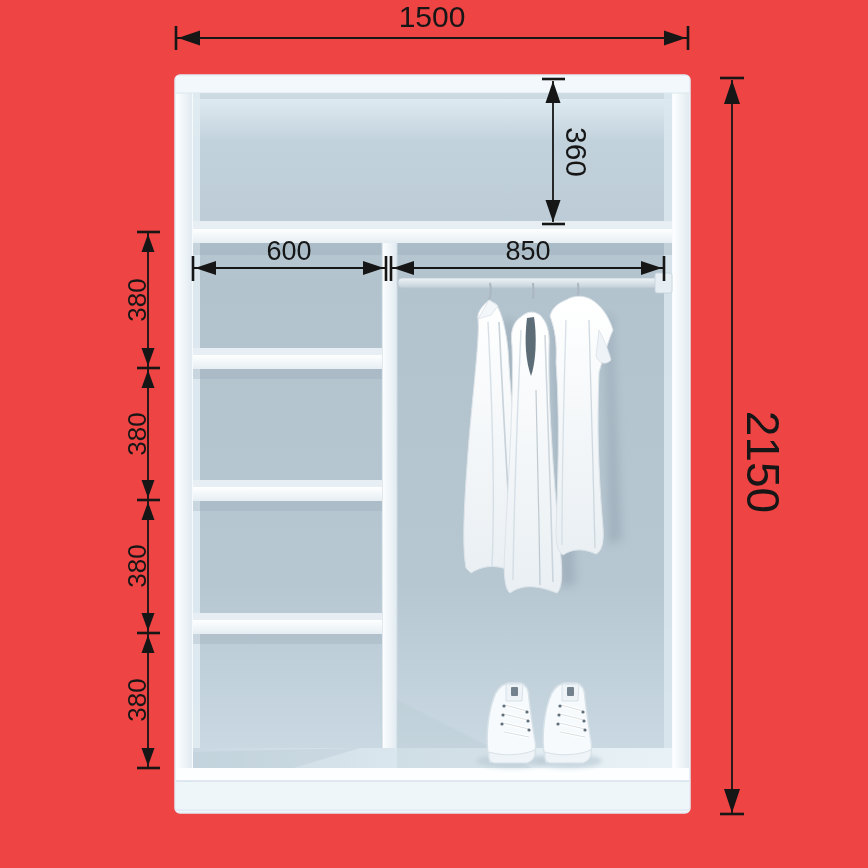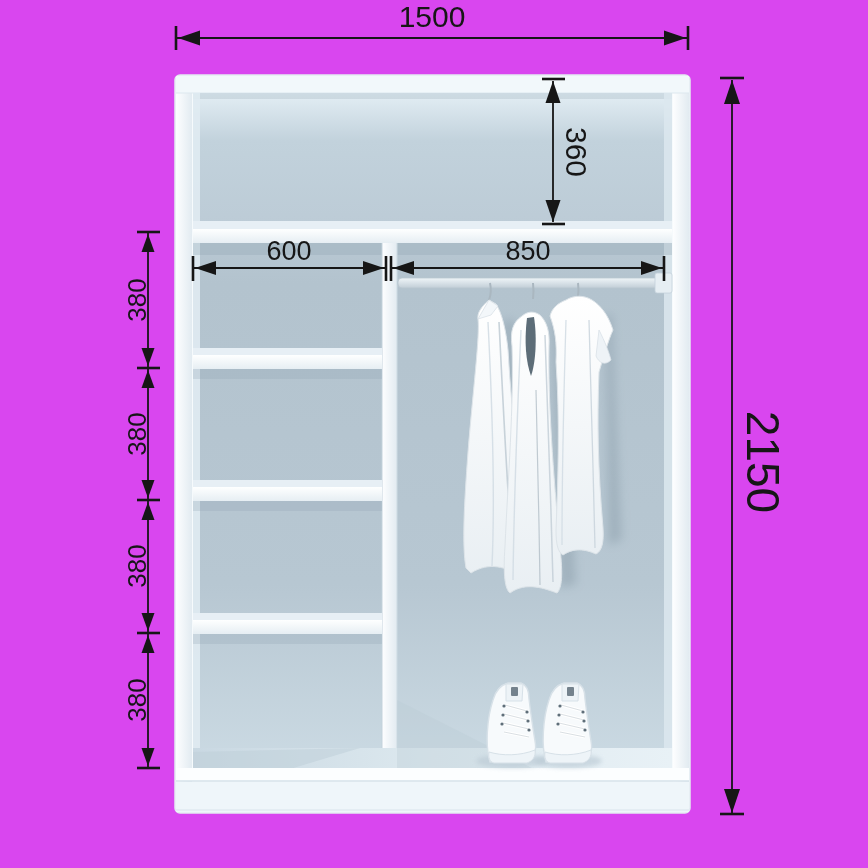--- a/index.html
+++ b/index.html
@@ -1,19 +1,19 @@
 <!DOCTYPE html>
 <html><head>
 <meta charset="utf-8">
 <style>
   html,body{margin:0;padding:0;background:#ffffff;}
   .stage{
     position:relative;
     width:868px;height:868px;
-    background:#d946ef;
+    background:#ef4444;
     font-family:"Liberation Sans", sans-serif;
     overflow:hidden;
   }
   svg{display:block}
   text{
     font-family:"Liberation Sans", sans-serif;
     fill:#161616;
   }
   .dim-num{font-weight:400;}
 </style>

